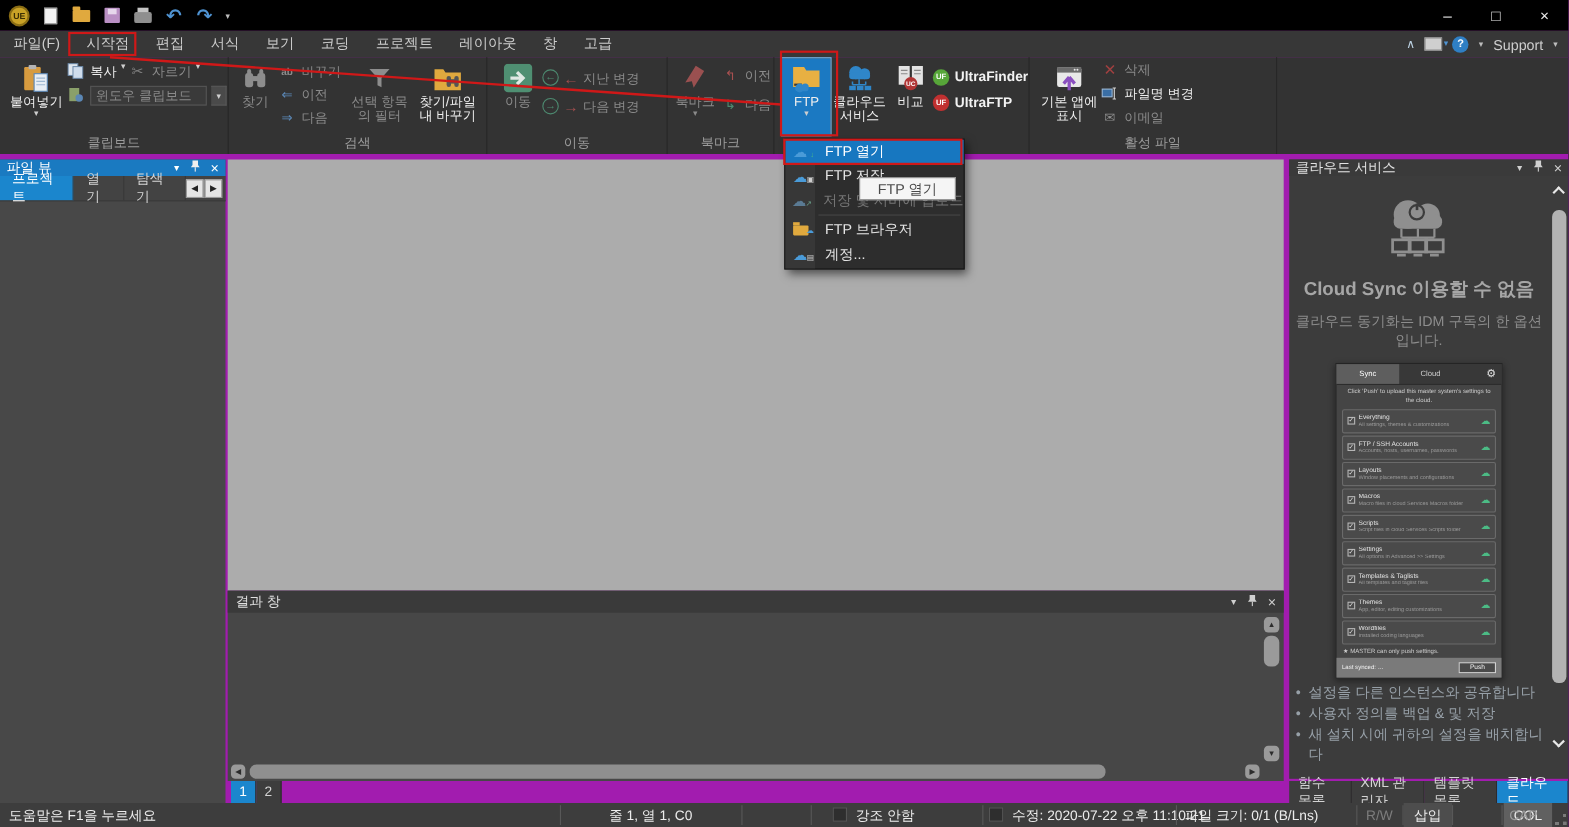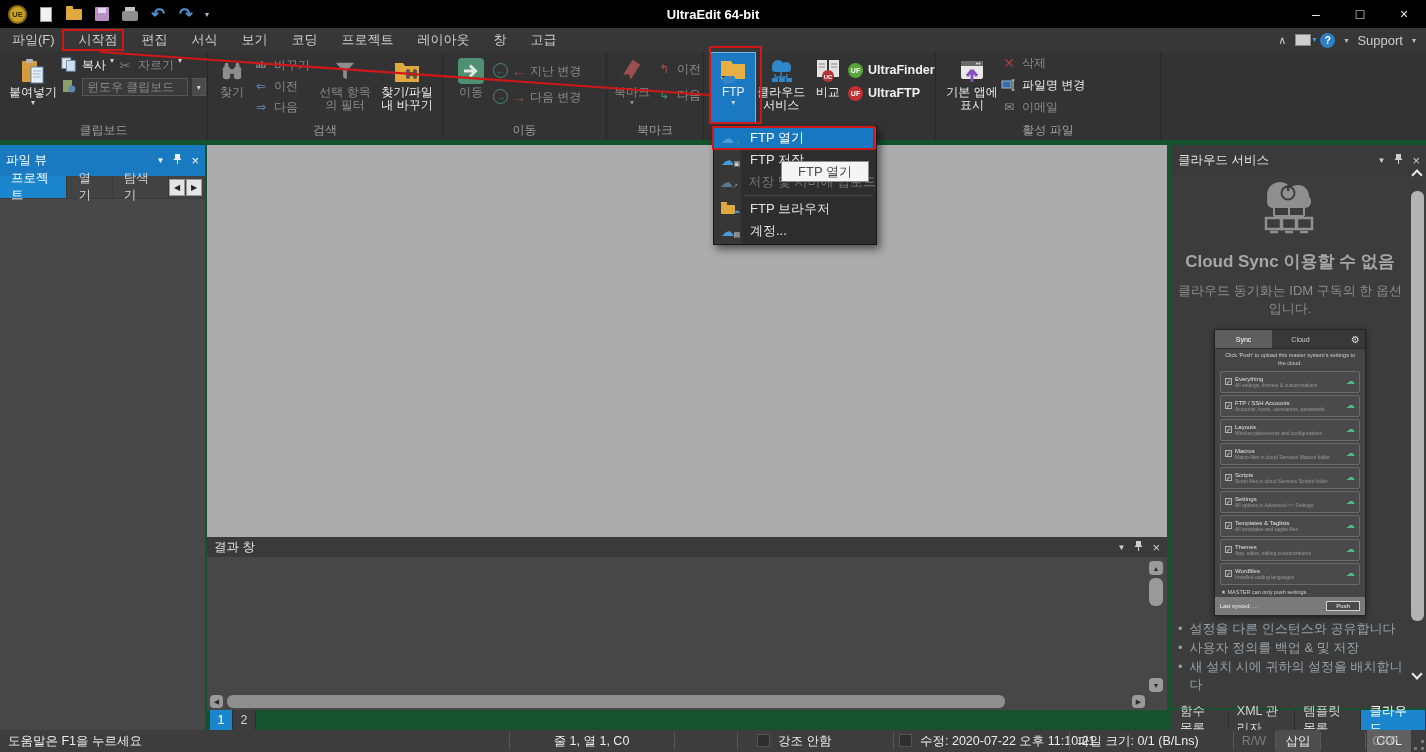--- a/index.html
+++ b/index.html
@@ -1,18 +1,18 @@
 <!DOCTYPE html>
 <html><head>
 <meta charset="utf-8">
 <style>
   * { margin:0; padding:0; box-sizing:border-box; }
   html,body { background:#1e1e1e; }
   body { font-family:"Liberation Sans","DejaVu Sans",sans-serif; }
-  .app { position:relative; width:1426px; height:752px; background:#14532d; overflow:hidden; }
+  .app { position:relative; width:1426px; height:752px; background:#a21caf; overflow:hidden; }
 
   
   .titlebar { position:absolute; left:0; top:0; width:100%; height:28px; background:#000; display:flex; align-items:center; }
   .qat { display:flex; align-items:center; gap:10px; padding-left:8px; z-index:2; }
   .ue-badge { width:19px; height:19px; border-radius:50%; background:#c9a227; border:2px solid #8a6d14; color:#3c2f05; font-size:8px; font-weight:bold; display:flex; align-items:center; justify-content:center; }
   .qicon { width:18px; height:18px; display:flex; align-items:center; justify-content:center; }
   .doc-shape { width:12px; height:15px; background:#f2f2f2; border:1px solid #999; }
   .folder-shape { width:16px; height:11px; background:#e0a93e; border-radius:1px; position:relative; }
   .folder-shape::after { content:""; position:absolute; top:-3px; left:0; width:7px; height:3px; background:#e0a93e; border-radius:1px 1px 0 0; }
   .floppy-shape { width:14px; height:14px; background:#b98fc4; border-radius:1px; position:relative; }
@@ -54,21 +54,21 @@
   .combo { width:118px; height:18px; background:#3a3a3a; border:1px solid #565656; color:#8a8a8a; font-size:12px; padding:0 4px; display:flex; align-items:center; }
   .combo-btn { width:15px; height:18px; background:#4a4a4a; border:1px solid #565656; border-left:none; color:#cfcfcf; font-size:8px; display:flex; align-items:center; justify-content:center; }
   .circ { width:15px; height:15px; border-radius:50%; border:1.5px solid #4d8a70; color:#4d8a70; font-size:10px; display:flex; align-items:center; justify-content:center; }
   .red-arrow { color:#a85050; font-size:14px; font-weight:bold; }
   .logo-row { display:flex; align-items:center; gap:5px; font-size:12.5px; font-weight:bold; color:#f2f2f2; height:22px; }
   .logo { width:15px; height:15px; border-radius:50%; color:#fff; font-size:7px; font-weight:bold; display:flex; align-items:center; justify-content:center; }
   .logo.uf { background:#57a639; }
   .logo.uftp { background:#c03030; }
 
   
-  .panel-titlebar { height:31px; display:flex; align-items:center; padding:0 6px; font-size:12.5px; color:#e2e2e2; background:#3a3a3a; }
+  .panel-titlebar { height:15px; display:flex; align-items:center; padding:0 6px; font-size:12.5px; color:#e2e2e2; background:#3a3a3a; }
   .panel-titlebar.blue { background:#1a7ac1; color:#fff; }
   .pt-icons { margin-left:auto; display:flex; align-items:center; gap:9px; }
   .pt-caret { font-size:8px; }
   .pt-x { font-size:13px; line-height:1; }
 
   .fileview { position:absolute; left:0; top:145px; width:205px; height:585px; background:#484848; }
   .fv-tabs { height:23px; display:flex; align-items:stretch; background:#434343; border-bottom:1px solid #3a3a3a; }
   .fv-tab { padding:0 11px; font-size:12.5px; color:#d6d6d6; display:flex; align-items:center; border-right:1px solid #393939; }
   .fv-tab.active { background:#1b86cd; color:#fff; }
   .fv-arrows { margin-left:auto; display:flex; align-items:center; gap:1px; padding-right:3px; }
@@ -168,21 +168,20 @@
           <span class="printer-shape"></span>
         </span>
       <span class="qicon">
           <span class="undo-glyph">↶</span>
         </span>
       <span class="qicon">
           <span class="undo-glyph">↷</span>
         </span>
       <span class="tb-caret">▾</span>
     </div>
-    <div class="tb-title">UltraEdit 64-bit</div>
     <div class="win-controls">
       <span class="win-btn">–</span>
       <span class="win-btn">□</span>
       <span class="win-btn">×</span>
     </div>
   </div>
 
   <div class="menubar">
     <span class="menu-tab">파일(F)</span>
     <span class="menu-tab">시작점</span>

